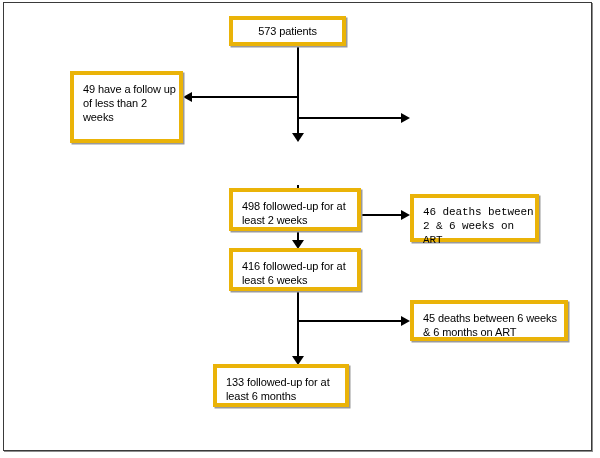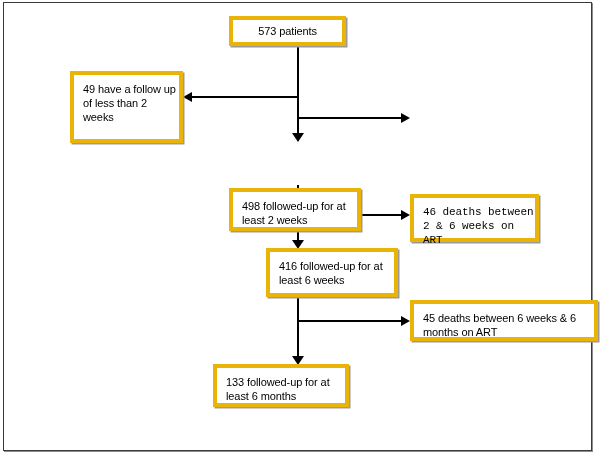--- a/index.html
+++ b/index.html
@@ -129,25 +129,25 @@
 
 
     <div class="node body" style="left:225px; top:139px; width:132px; height:43px;margin-top:46px;">
       <span class="txt">498 followed-up for at least 2 weeks</span>
     </div>
 
     <div class="node body" style="left:406px; top:191px; width:129px; height:48px;font-family:Liberation Mono, monospace;">
       <span class="txt">46 deaths between 2 &amp; 6 weeks on ART</span>
     </div>
 
-    <div class="node body" style="left:225px; top:245px; width:132px; height:49px;margin-left:37px;">
+    <div class="node body" style="left:225px; top:245px; width:132px; height:43px;">
       <span class="txt">416 followed-up for at least 6 weeks</span>
     </div>
 
-    <div class="node body" style="left:406px; top:297px; width:188px; height:41px;padding-left:9px;">
+    <div class="node body" style="left:406px; top:297px; width:158px; height:41px;padding-left:9px;">
       <span class="txt">45 deaths between 6 weeks &amp; 6 months on ART</span>
     </div>
 
     <div class="node body" style="left:209px; top:361px; width:136px; height:43px;">
       <span class="txt">133 followed-up for at least 6 months</span>
     </div>
 
   </div>
 </div>
 

